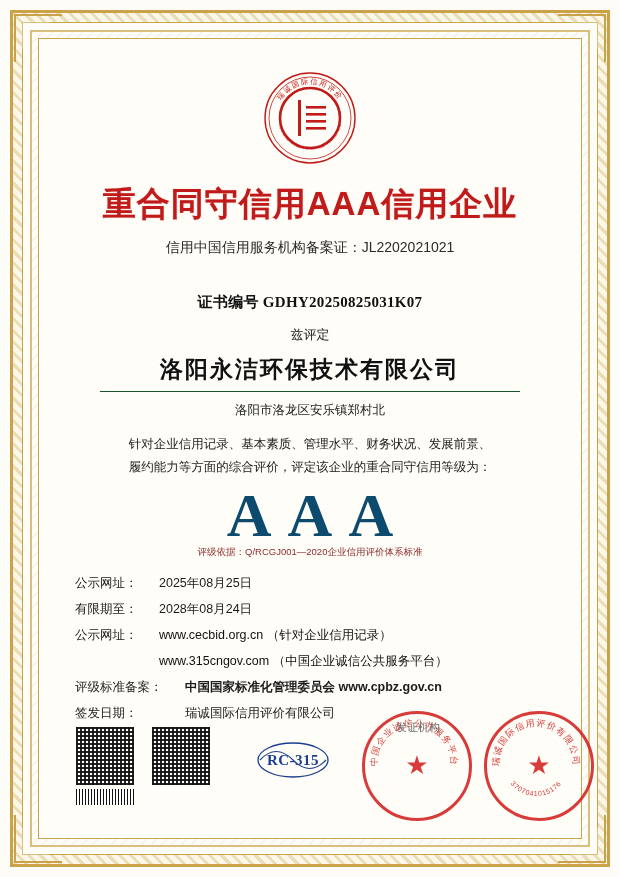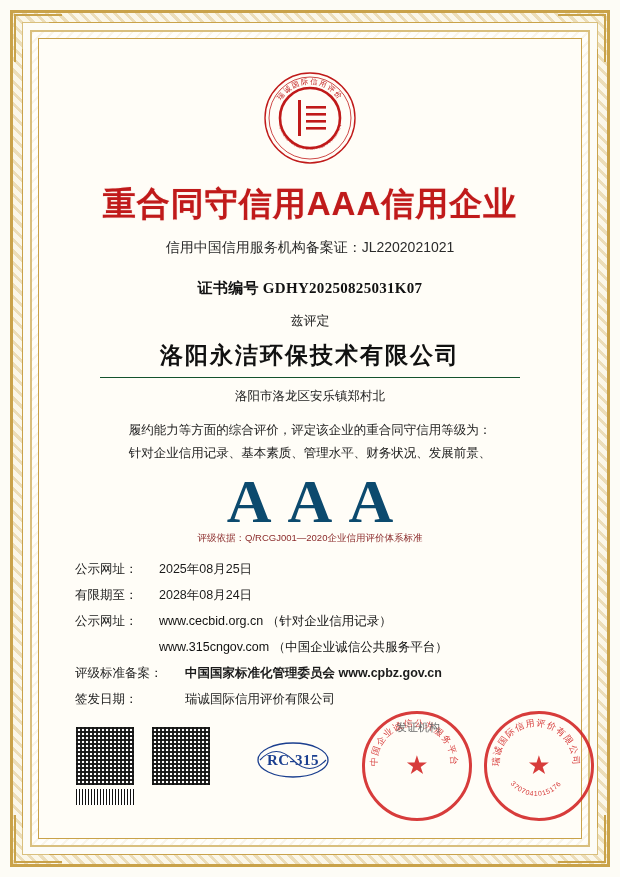--- a/index.html
+++ b/index.html
@@ -103,21 +103,21 @@
     color: #c01a1a;
     text-shadow: 0 0 1px rgba(192,26,26,0.4);
   }
   .subtitle {
     margin-top: 12px;
     font-size: 14px;
     color: #2b2b2b;
     font-family: "Liberation Sans", "DejaVu Sans", sans-serif;
   }
   .cert-no {
-    margin-top: 22px;
+    margin-top: 36px;
     font-size: 15px;
     font-weight: bold;
     color: #111;
     font-family: "Liberation Serif", serif;
     letter-spacing: 0.3px;
   }
   .hereby {
     margin-top: 14px;
     font-size: 13px;
     color: #222;
@@ -309,22 +309,22 @@
 
     <div class="hereby">兹评定</div>
 
     <div class="company-line">
       <span class="company">洛阳永洁环保技术有限公司</span>
     </div>
 
     <div class="address">洛阳市洛龙区安乐镇郑村北</div>
 
     <div class="statement">
+      <div>针对企业信用记录、基本素质、管理水平、财务状况、发展前景、</div>
       <div>履约能力等方面的综合评价，评定该企业的重合同守信用等级为：</div>
-      <div>针对企业信用记录、基本素质、管理水平、财务状况、发展前景、</div>
     </div>
 
     <div class="grade">AAA</div>
     <div class="grade-basis">评级依据：Q/RCGJ001—2020企业信用评价体系标准</div>
 
     <div class="details">
 
       <div class="det-row">
         <div class="det-label">公示网址：</div>
         <div class="det-val">2025年08月25日</div>

